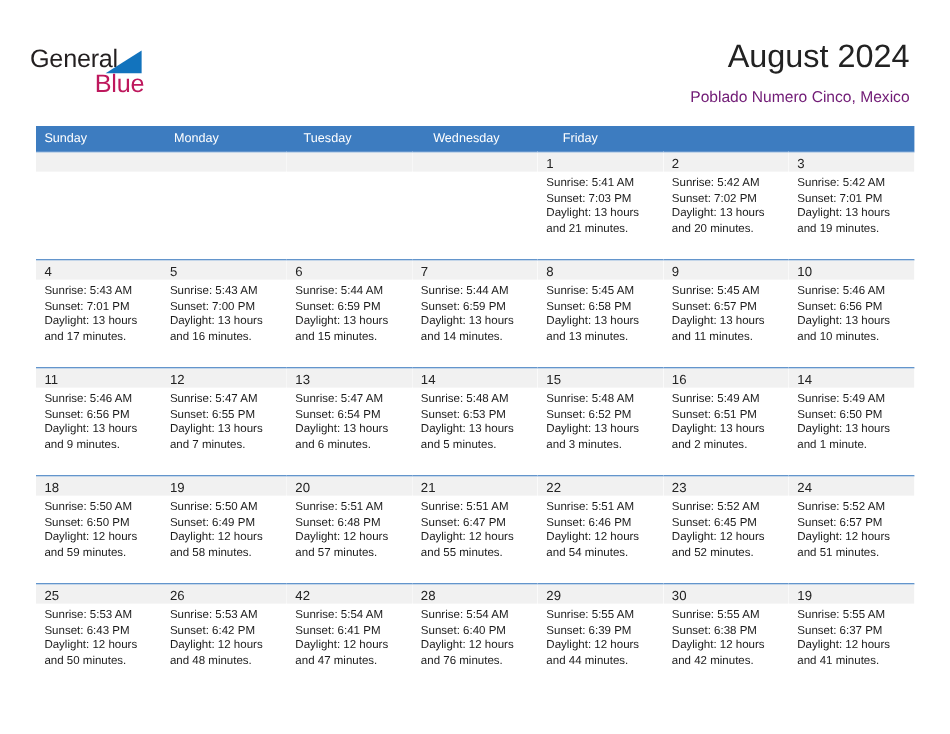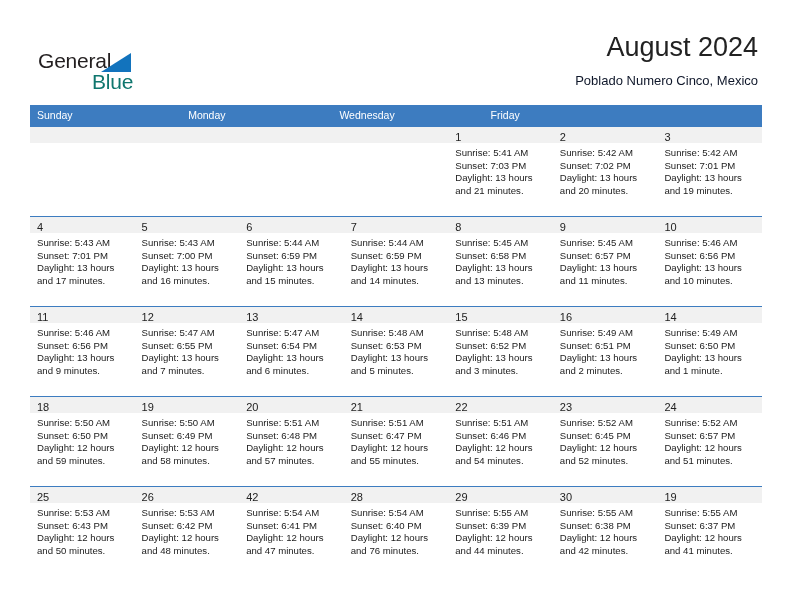--- a/index.html
+++ b/index.html
@@ -24,25 +24,24 @@
   
   .masthead {
     position: absolute;
     left: 0;
     top: 0;
     width: 792px;
     height: 104px;
   }
   .logo {
     position: absolute;
-    left: 38px;
+    left: 25px;
     top: 38px;
     width: 130px;
     height: 48px;
-    margin-top: 11px;
   }
   .logo-general {
     position: absolute;
     left: 0;
     top: 0;
     font-size: 21px;
     letter-spacing: -0.2px;
     color: #231f20;
     font-family: "Liberation Sans", sans-serif;
     line-height: 24px;
@@ -56,53 +55,53 @@
     border-top: 0 solid transparent;
     border-left: 30px solid transparent;
     border-bottom: 19px solid #1273bd;
   }
   .logo-blue {
     position: absolute;
     left: 54px;
     top: 21px;
     font-size: 21px;
     letter-spacing: -0.2px;
-    color: #0f766e;
+    color: #be185d;
     line-height: 24px;
   }
   .title-block {
     position: absolute;
     right: 34px;
     top: 30px;
     text-align: right;
   }
   .cal-title {
     font-size: 27px;
     color: #222222;
     line-height: 34px;
     white-space: nowrap;
   }
   .cal-subtitle {
     margin-top: 8px;
     font-size: 13px;
-    color: #0f172a;
+    color: #701a75;
     line-height: 17px;
     white-space: nowrap;
   }
 
   
   .calendar {
     position: absolute;
     left: 30px;
     top: 105px;
     width: 732px;
   }
   .weekdays {
     display: grid;
-    grid-template-columns: repeat(5, 1fr);
+    grid-template-columns: repeat(7, 1fr);
     background: #3d7cc0;
     height: 21px;
     gap: 24px;
   }
   .weekday {
     color: #ffffff;
     font-size: 10.5px;
     line-height: 21px;
     padding-left: 7px;
     box-sizing: border-box;
@@ -161,20 +160,21 @@
       <div class="cal-title">August 2024</div>
       <div class="cal-subtitle">Poblado Numero Cinco, Mexico</div>
     </div>
 
   </div>
 
   <div class="calendar">
     <div class="weekdays">
         <div class="weekday">Sunday</div>
         <div class="weekday">Monday</div>
+        <div class="weekday">Tuesday</div>
         <div class="weekday">Wednesday</div>
         <div class="weekday">Friday</div>
       </div>
     <div id="weeks-container">
         <div class="week">
           <div class="cell empty">
             <div class="cell-head"><span class="daynum"></span></div>
             <div class="cell-body"></div>
           </div>
           <div class="cell empty">

